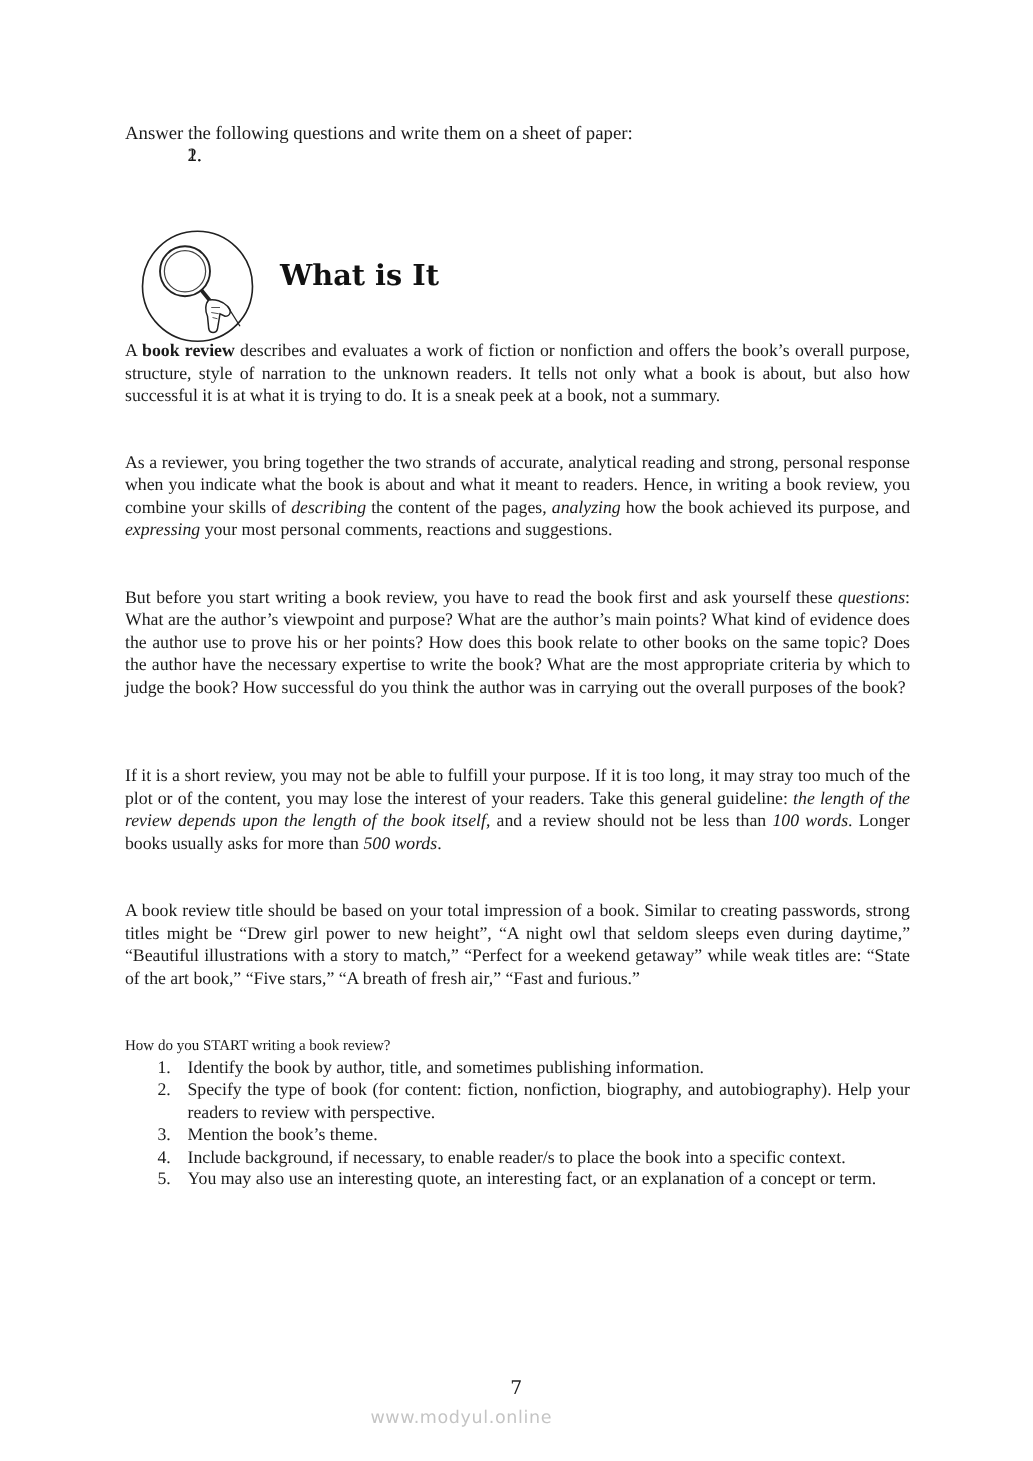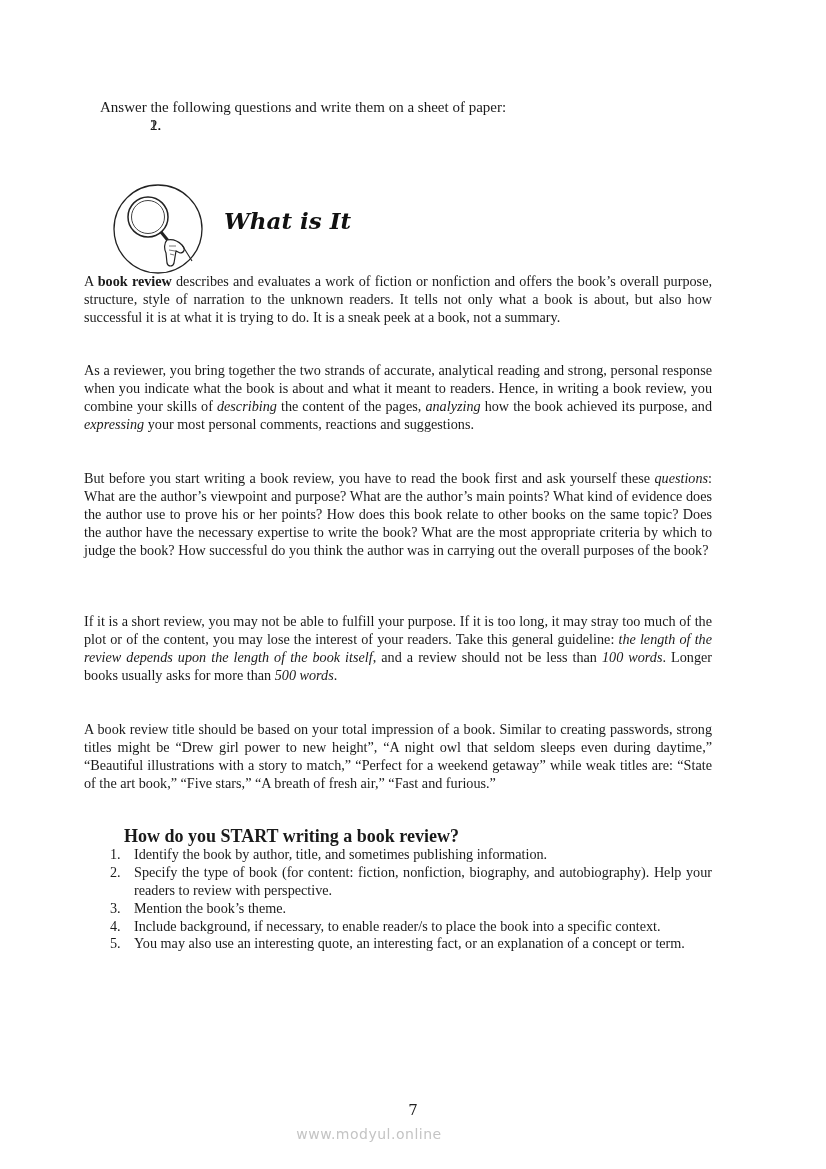--- a/index.html
+++ b/index.html
@@ -13,30 +13,30 @@
     .just { text-align: justify; }
     p { margin: 0; }
     .intro { font-size: 15px; line-height: 18px; }
     ol.qlist { margin: 0; padding-left: 0; list-style: none; }
     ol.qlist li { padding-left: 75px; position: relative; font-size: 15px; line-height: 18px; }
     ol.qlist li .num { position: absolute; left: 50px; }
     .header-row { position: absolute; left: 112px; top: 183px; height: 90px; width: 400px; }
     .icon-circle { position: absolute; left: 0; top: 0; width: 92px; height: 92px; }
     .section-title {
       position: absolute; left: 112px; top: 24px;
-      font-family: "DejaVu Serif", serif; font-weight: bold; font-style: italic;
+      font-family: "DejaVu Serif", serif; font-weight: bold; 
       font-size: 23px; color: #111;
     }
-    .para { position: absolute; left: 84px; width: 628px; }
+    .para { position: absolute; left: 100px; width: 628px; }
     .steps { margin: 0; padding: 0; list-style: none; }
     .steps li { position: relative; padding-left: 50px; text-align: justify; }
     .steps li .num { position: absolute; left: 26px; }
     .bold { font-weight: bold; }
     .ital { font-style: italic; }
-    .heading-bold { font-weight: bold; font-size: 18px; margin-left: 40px; }
+    .heading-bold { font-weight: normal; font-size: 12px; }
     .page-num { position: absolute; left: 0; width: 826px; top: 1101px; text-align: center; font-size: 15px; font-family: "DejaVu Serif", serif; color: #222; }
     .watermark { position: absolute; left: 0; width: 738px; top: 1126px; text-align: center; font-size: 14px; font-family: "DejaVu Sans", sans-serif; color: #c4c4c4; letter-spacing: 0.5px; }
   </style>
 </head>
 <body>
 
 <div class="page txt">
   <p class="intro">Answer the following questions and write them on a sheet of paper:</p>
   <ol class="qlist">
     <li>

